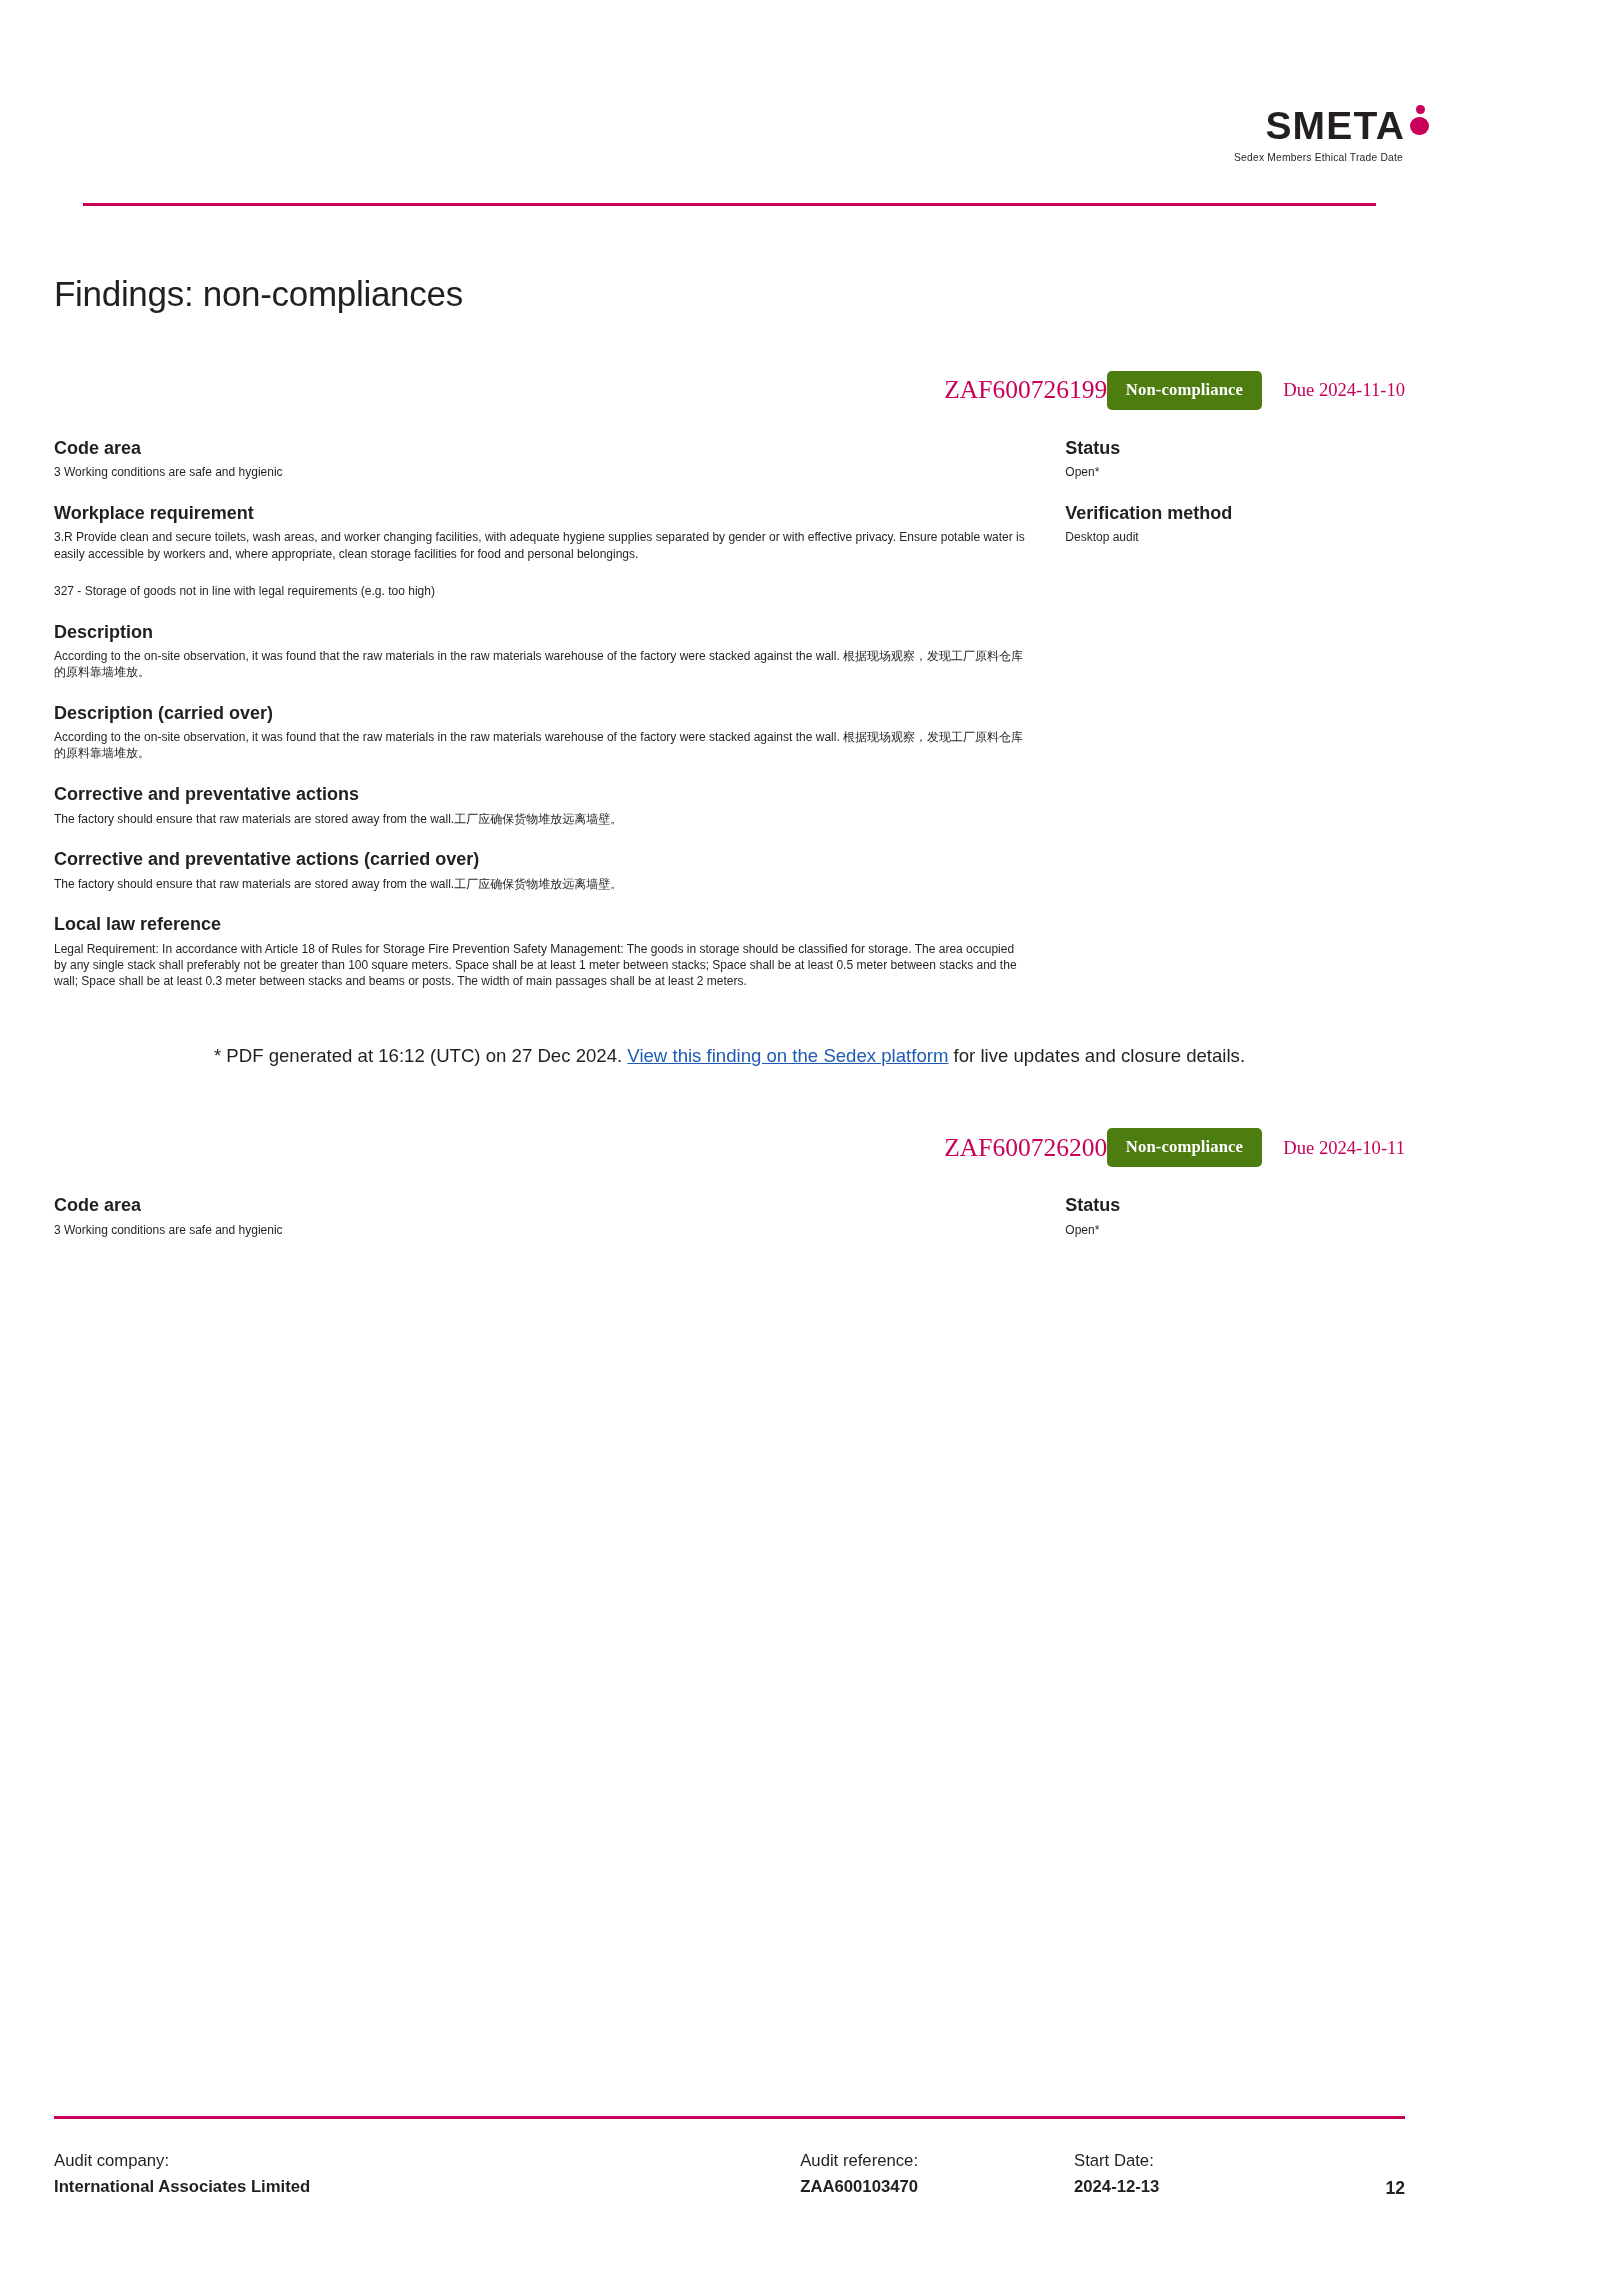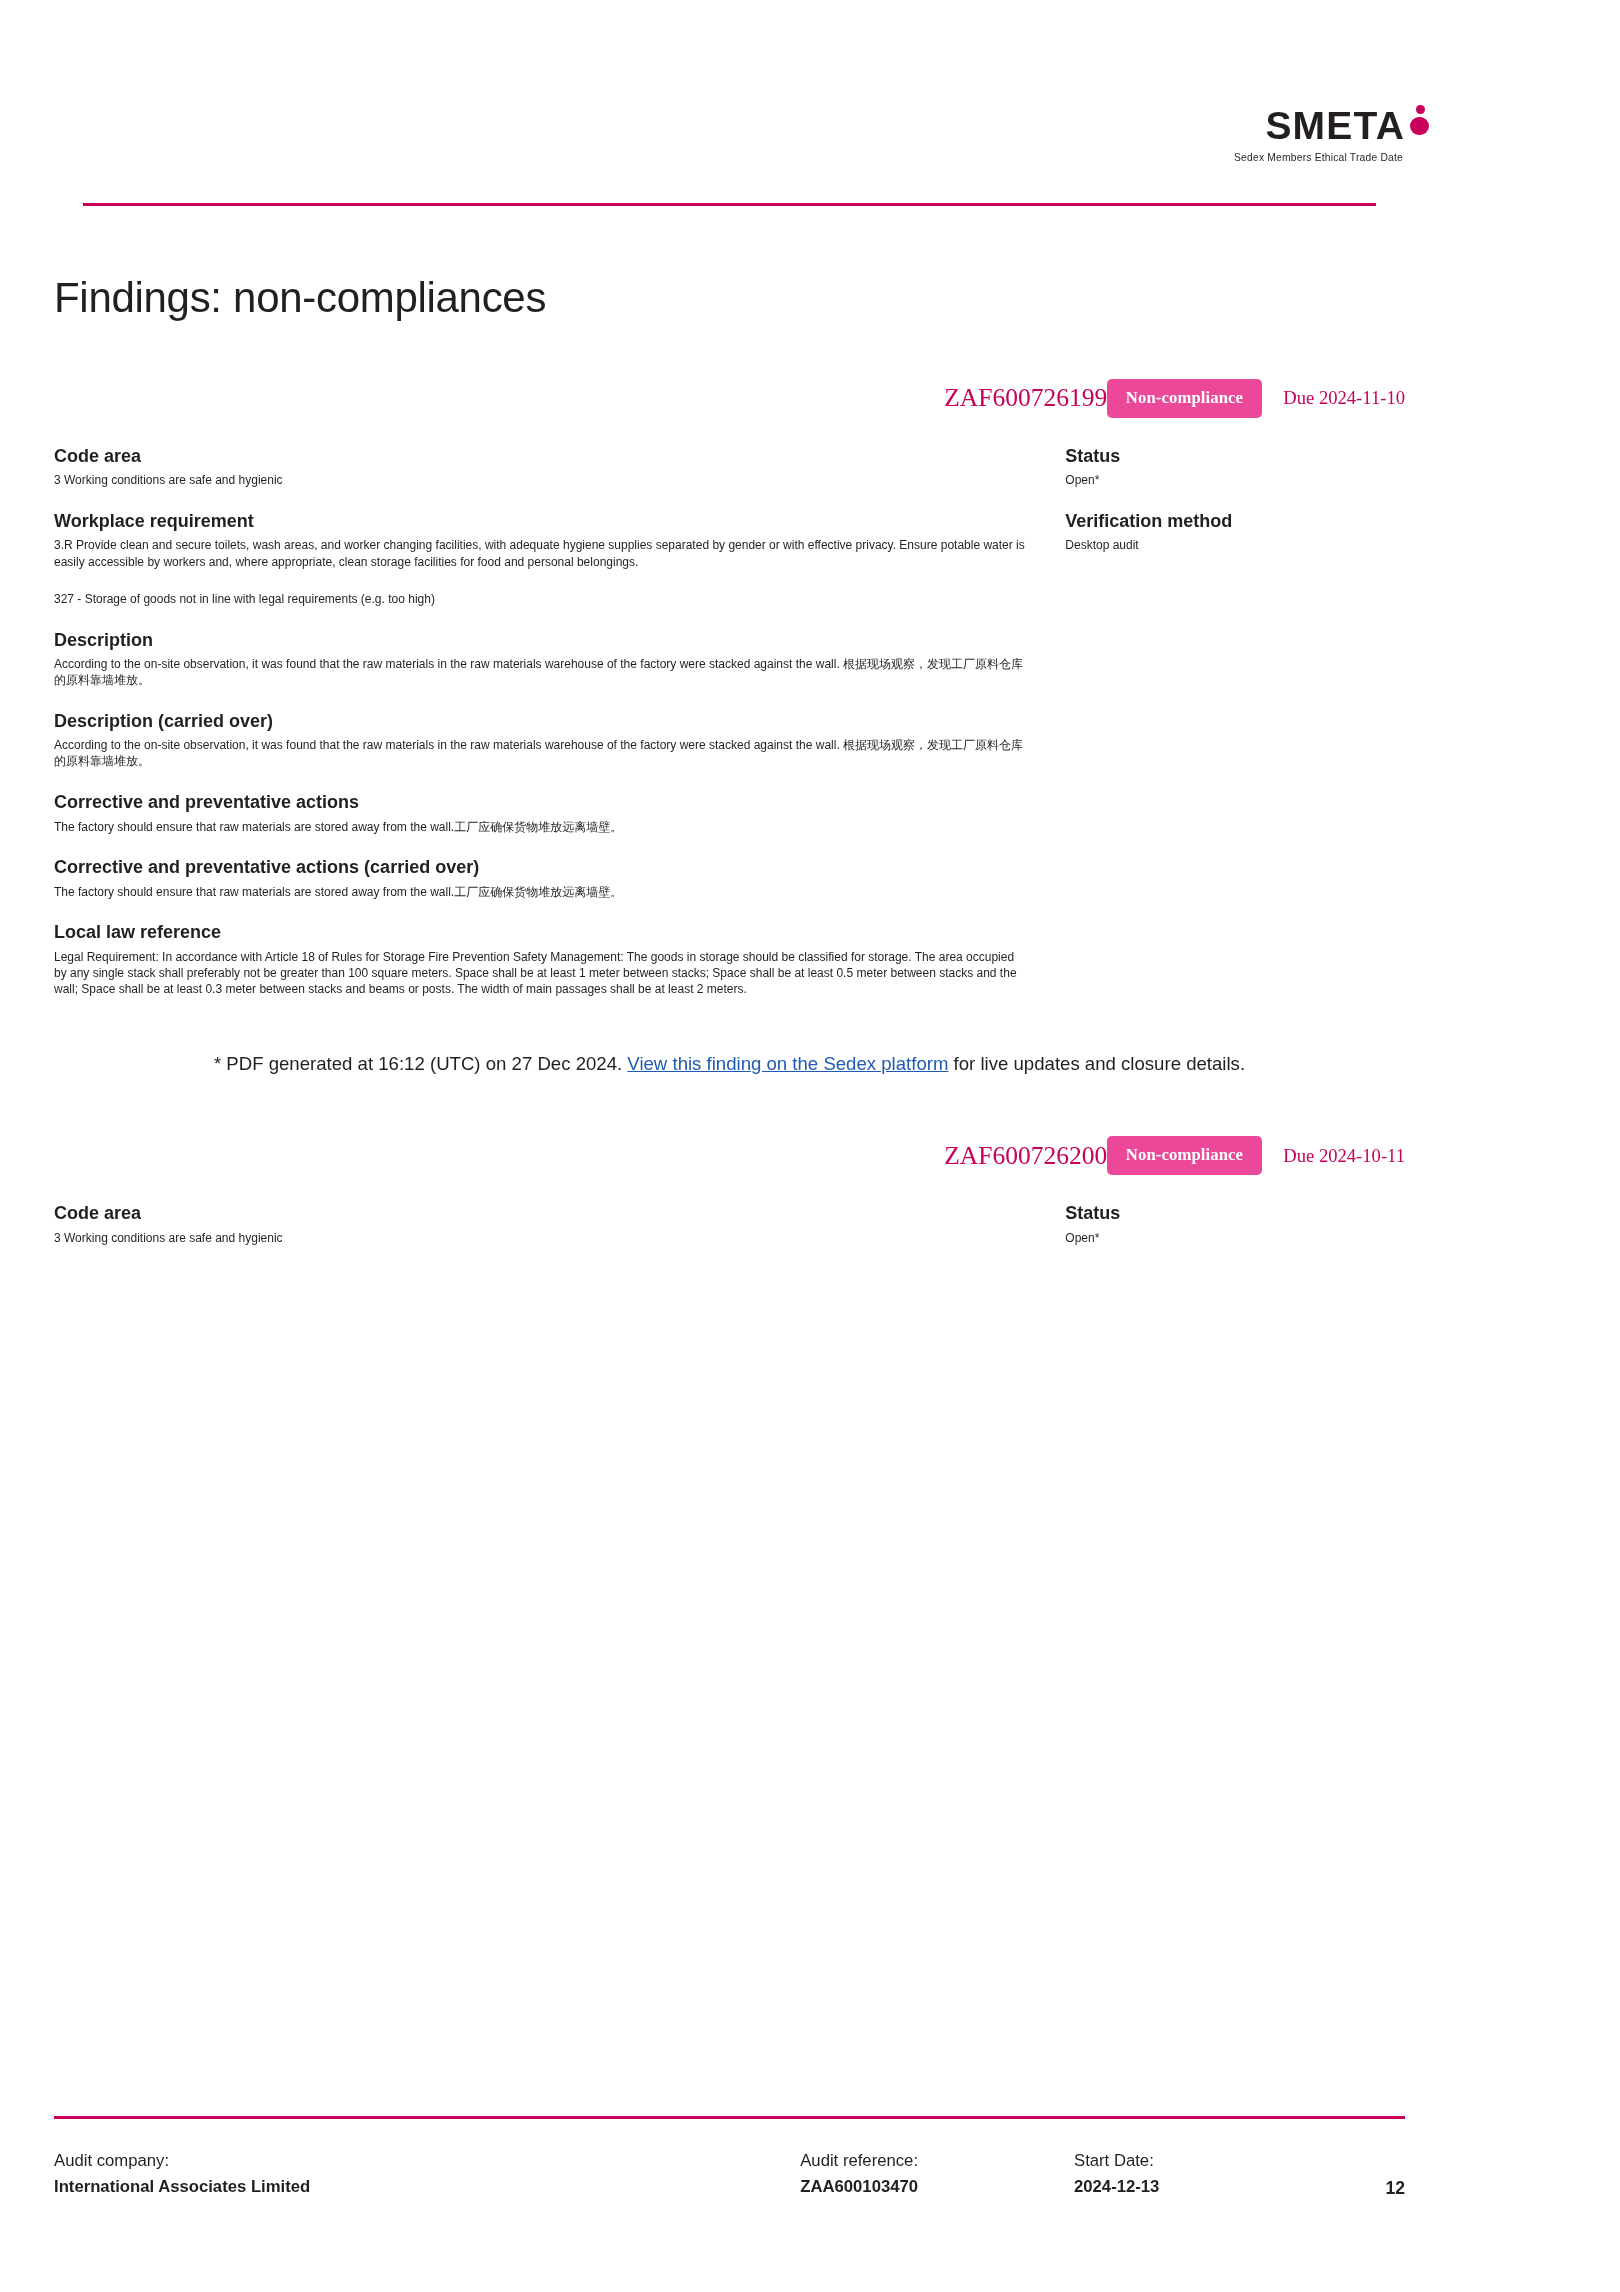--- a/index.html
+++ b/index.html
@@ -70,21 +70,21 @@
     position: absolute;
     left: 29px;
     right: 29px;
     top: 203px;
     height: 2.9px;
     background: #c8005a;
   }
 
   
   h1.page-title {
-    font-size: 42px;
+    font-size: 35px;
     font-weight: 400;
     margin: 0;
     padding-top: 78px;
     padding-left: 0;
     letter-spacing: -0.3px;
     color: #231f20;
   }
 
   .content { padding-top: 0px; }
 
@@ -100,21 +100,21 @@
     font-size: 25.5px;
     color: #c8005a;
     font-weight: 400;
   }
   .finding-right {
     display: flex;
     align-items: center;
     gap: 21.6px;
   }
   .badge {
-    background: #ec4899;
+    background: #4d7c0f;
     color: #ffffff;
     font-size: 16.7px;
     font-weight: bold;
     padding: 8.8px 18.6px 9.8px;
     border-radius: 4.9px;
     letter-spacing: 0.1px;
   }
   .due {
     font-size: 18.6px;
     color: #c8005a;

